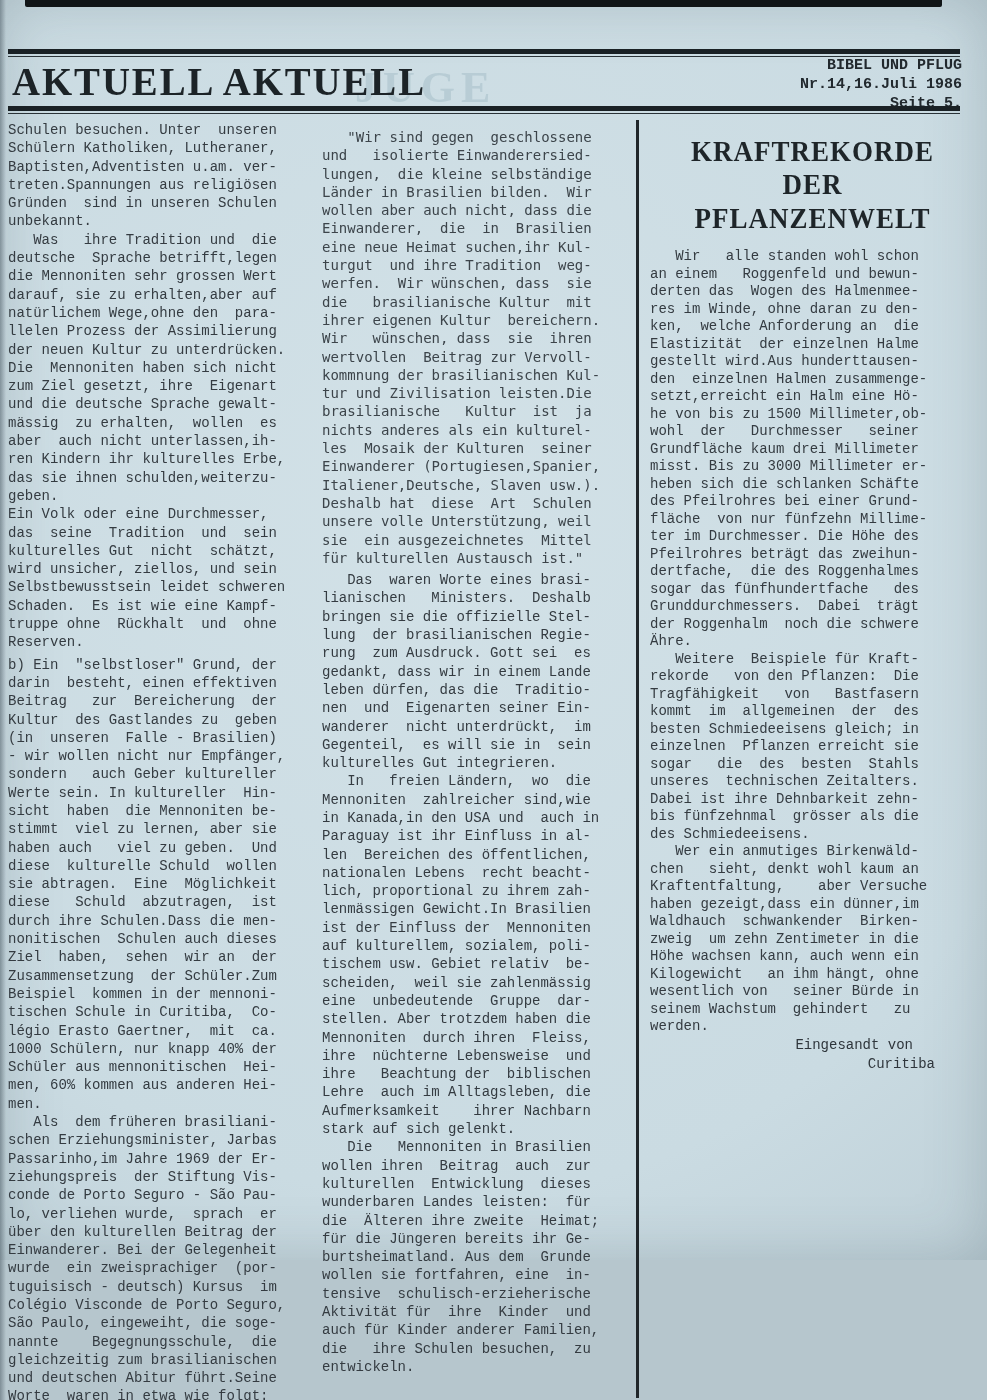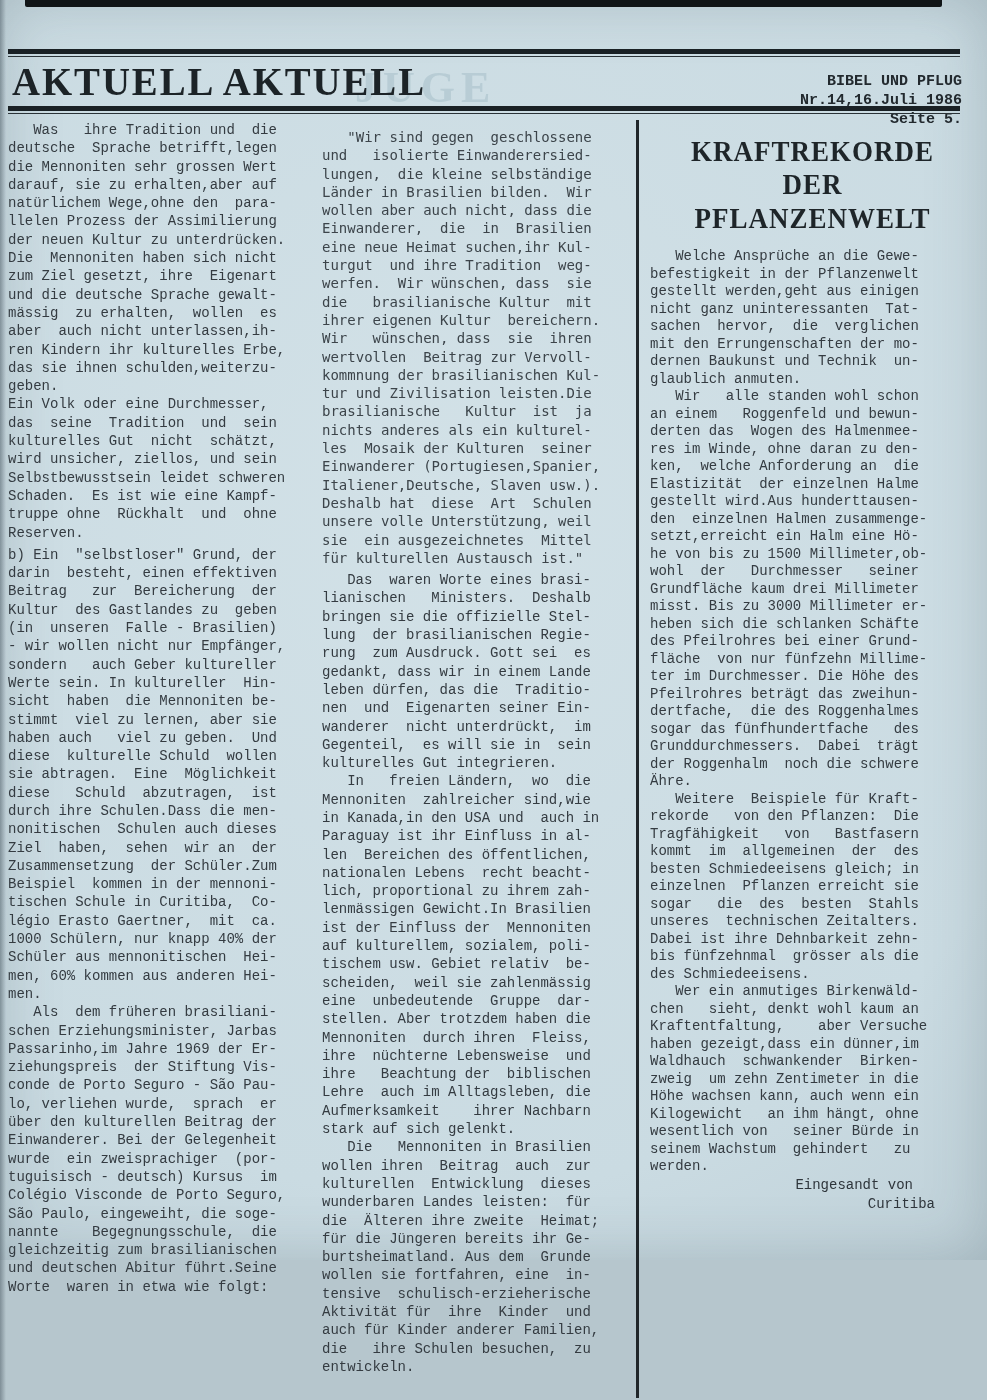--- a/index.html
+++ b/index.html
@@ -39,21 +39,21 @@
     white-space:nowrap;
   }
   .ghost {
     position:absolute; left:355px; top:62px;
     font-family:"Liberation Serif", serif; font-weight:bold;
     font-size:44px; letter-spacing:6px;
     color:rgba(110,145,160,0.22);
     white-space:nowrap; pointer-events:none;
   }
   .pub-block {
-    position:absolute; right:25px; top:72px;
+    position:absolute; right:25px; top:56px;
     text-align:right; font-weight:bold;
     font-size:15px; line-height:19px; color:#22292e;
     white-space:nowrap;
   }
   
   .col { position:absolute; color:#343b41; }
   #col1 { left:8px;  top:121px; width:304px; }
   #col2 { left:322px; top:128px; width:308px; }
   #col3 { left:650px; top:135px; width:325px; }
   .divider {
@@ -95,20 +95,26 @@
       <div>BIBEL UND PFLUG</div>
       <div>Nr.14,16.Juli 1986</div>
       <div>Seite 5.</div>
     </div>
     <div class="rule rule-bottom"></div>
   </header>
 
   <div class="divider"></div>
 
   <section class="col" id="col1">
+    <p class="p serif">Schulen besuchen. Unter  unseren
+Schülern Katholiken, Lutheraner,
+Baptisten,Adventisten u.am. ver-
+treten.Spannungen aus religiösen
+Gründen  sind in unseren Schulen
+unbekannt.</p>
     <p class="p serif">   Was   ihre Tradition und  die
 deutsche  Sprache betrifft,legen
 die Mennoniten sehr grossen Wert
 darauf, sie zu erhalten,aber auf
 natürlichem Wege,ohne den  para-
 llelen Prozess der Assimilierung
 der neuen Kultur zu unterdrücken.
 Die  Mennoniten haben sich nicht
 zum Ziel gesetzt, ihre  Eigenart
 und die deutsche Sprache gewalt-
@@ -237,28 +243,20 @@
 auch für Kinder anderer Familien,
 die   ihre Schulen besuchen,  zu
 entwickeln.</p>
 
   </section>
 
   <section class="col" id="col3">
     <h2 class="article-title">KRAFTREKORDE
 DER
 PFLANZENWELT</h2>
-    <p class="p serif">   Welche Ansprüche an die Gewe-
-befestigkeit in der Pflanzenwelt
-gestellt werden,geht aus einigen
-nicht ganz uninteressanten  Tat-
-sachen  hervor,  die  verglichen
-mit den Errungenschaften der mo-
-dernen Baukunst und Technik  un-
-glaublich anmuten.</p>
     <p class="p serif">   Wir   alle standen wohl schon
 an einem   Roggenfeld und bewun-
 derten das  Wogen des Halmenmee-
 res im Winde, ohne daran zu den-
 ken,  welche Anforderung an  die
 Elastizität  der einzelnen Halme
 gestellt wird.Aus hunderttausen-
 den  einzelnen Halmen zusammenge-
 setzt,erreicht ein Halm eine Hö-
 he von bis zu 1500 Millimeter,ob-

